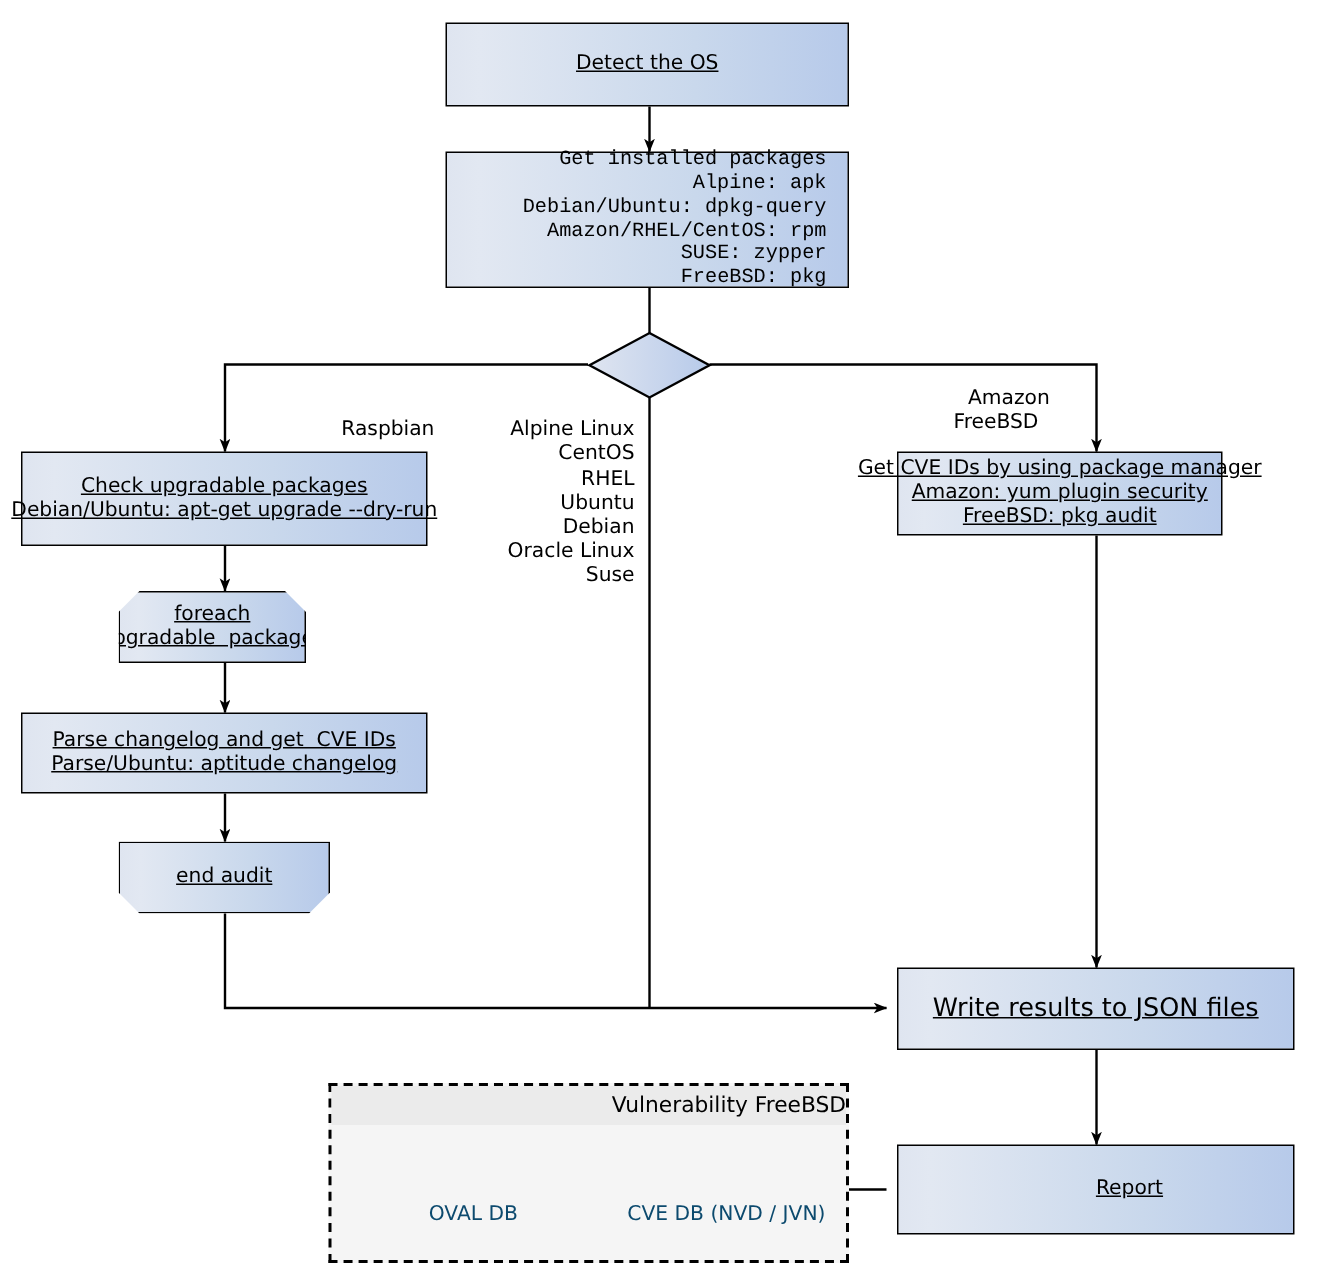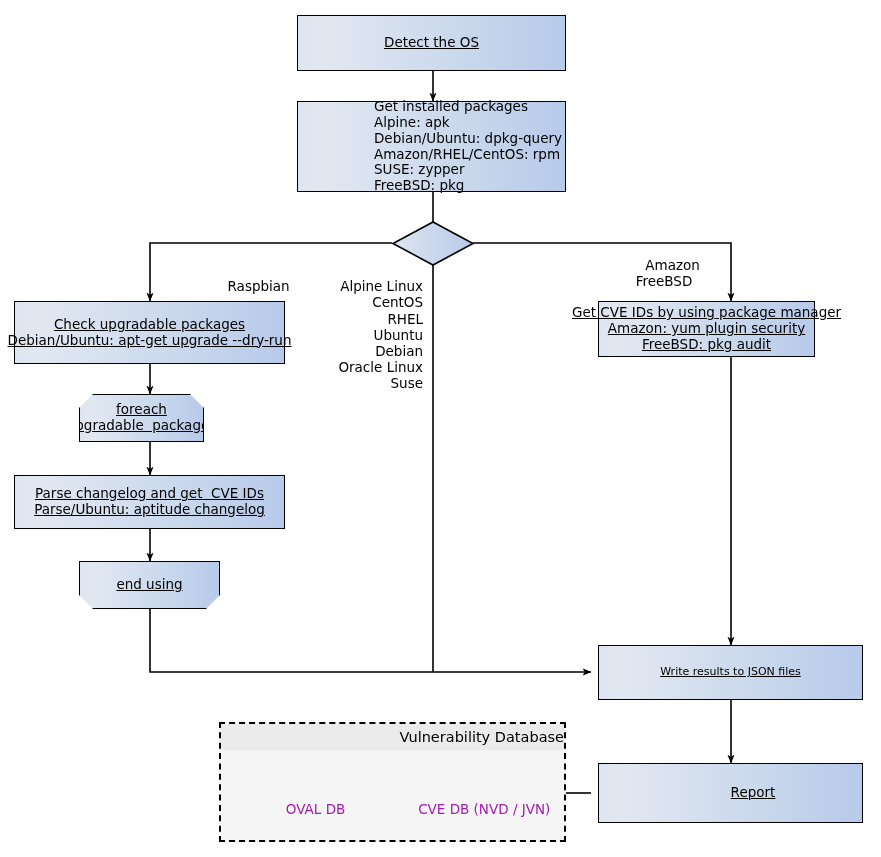--- a/index.html
+++ b/index.html
@@ -36,21 +36,21 @@
     justify-content: center;
     color: #000000;
     line-height: 1.18;
     white-space: pre;
   }
   .proc {
     background: linear-gradient(to right, #dfe5f0 0%, #e2e8f2 8%, #c9d8ec 62%, #b7caea 100%);
     border: 1.6px solid #000000;
   }
   .txt-center { text-align: center; text-decoration: underline; }
-  .txt-right  { text-align: left; justify-content: flex-end; padding-right: 3px; }
+  .txt-right  { text-align: right; justify-content: flex-end; padding-right: 14px; font-family: Liberation Mono, monospace; }
 
   .loopstart {
     background: linear-gradient(to right, #dfe5f0 0%, #e2e8f2 10%, #c9d8ec 62%, #b7caea 100%);
     border: 1.6px solid #000000;
     border-bottom: 1.6px solid #000000;
     -webkit-clip-path: polygon(14px 0, calc(100% - 14px) 0, 100% 14px, 100% 100%, 0 100%, 0 14px);
     clip-path: polygon(14px 0, calc(100% - 14px) 0, 100% 14px, 100% 100%, 0 100%, 0 14px);
   }
   .loopend {
     background: linear-gradient(to right, #dfe5f0 0%, #e2e8f2 10%, #c9d8ec 62%, #b7caea 100%);
@@ -77,21 +77,21 @@
     box-sizing: border-box;
     background: #ebebeb;
     text-align: right;
     white-space: nowrap;
     overflow: visible;
   }
   .cyl-label {
     position: absolute;
     text-align: center;
     white-space: pre;
-    color: #a21caf;
+    color: #0c4a6e;
   }
 </style>
 </head>
 <body>
 
 <div id="canvas">
 
   <svg class="edges" viewBox="0 0 881 857" xmlns="http://www.w3.org/2000/svg">
     <defs>
       <marker id="arrow" markerWidth="10" markerHeight="10" refX="8.5" refY="3.6" orient="auto" markerUnits="userSpaceOnUse">
@@ -173,30 +173,30 @@
     <span>foreach
 upgradable  packages</span>
   </div>
 
   <div class="node proc txt-center" style="left:14px; top:475px; width:271px; height:54px; font-size:13.5px;">
     <span>Parse changelog and get  CVE IDs
 Parse/Ubuntu: aptitude changelog</span>
   </div>
 
   <div class="node loopend txt-center" style="left:79px; top:561px; width:141px; height:48px; font-size:13.5px;">
-    <span>end using</span>
+    <span>end audit</span>
   </div>
 
   <div class="node proc txt-center" style="left:598px; top:301px; width:217px; height:56px; font-size:13.5px;">
     <span>Get CVE IDs by using package manager
 Amazon: yum plugin security
 FreeBSD: pkg audit</span>
   </div>
 
-  <div class="node proc txt-center" style="left:598px; top:645px; width:265px; height:55px; font-size:11px;">
+  <div class="node proc txt-center" style="left:598px; top:645px; width:265px; height:55px; font-size:17px;">
     <span>Write results to JSON files</span>
   </div>
 
   <div class="node proc txt-center" style="left:598px; top:763px; width:265px; height:60px; font-size:13.5px;padding-left:45px;">
     <span>Report</span>
   </div>
 
   <div class="edge-label" style="left:243px; top:262px; width:180px; text-align:right; font-size:13.5px;">
     <span>Alpine Linux
 CentOS
@@ -212,21 +212,21 @@
   </div>
 
   <div class="edge-label" style="left:601px; top:241px; width:126px; text-align:center; font-size:13.5px;">
     <span>Amazon
 FreeBSD</span>
   </div>
 
   <div class="group-box" style="left:219px; top:722px; width:347px; height:120px;"></div>
 
   <div class="group-header" style="left:221px; top:724px; width:343px; height:26px; font-size:14.5px; line-height:26px; padding-right:0px;">
-    <span>Vulnerability Database</span>
+    <span>Vulnerability FreeBSD</span>
   </div>
 
   <div class="cyl-label" style="left:233px; top:785px; width:148px; font-size:13.5px;">
     <span>OVAL DB</span>
   </div>
 
   <div class="cyl-label" style="left:401px; top:785px; width:144px; font-size:13.5px;">
     <span>CVE DB (NVD / JVN)</span>
   </div>
 

